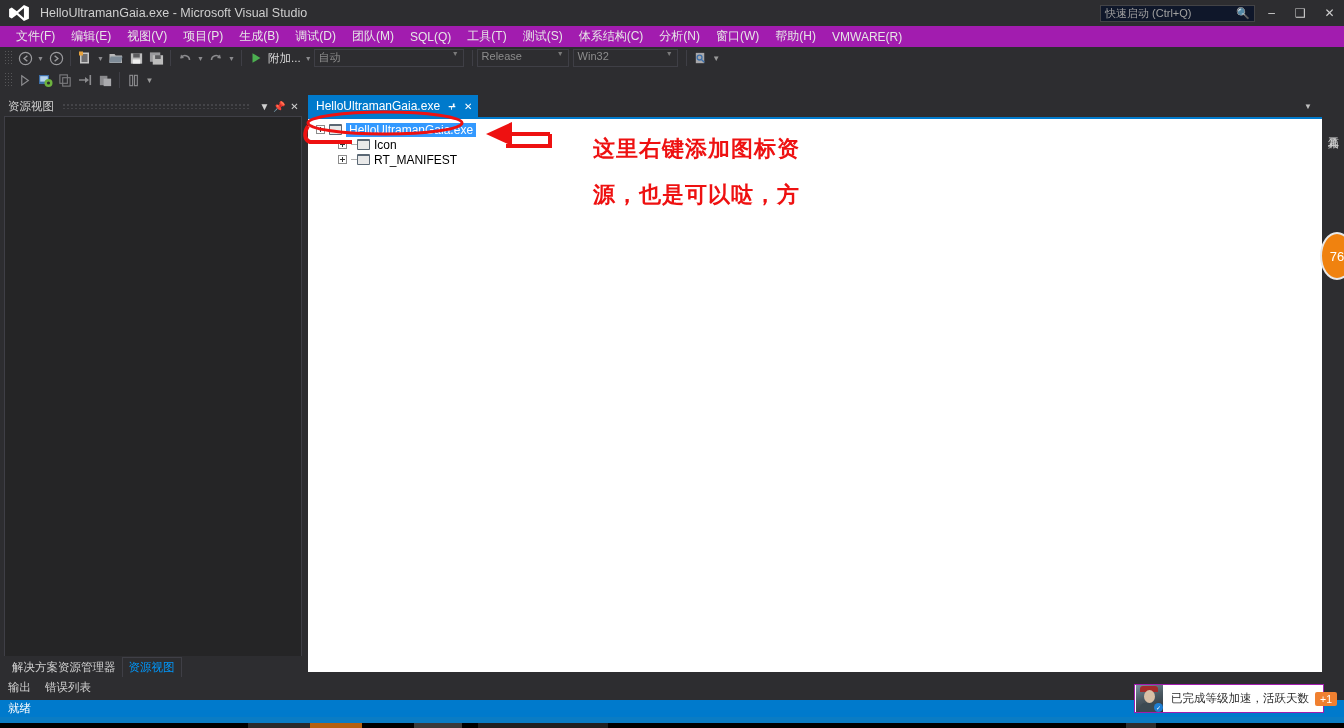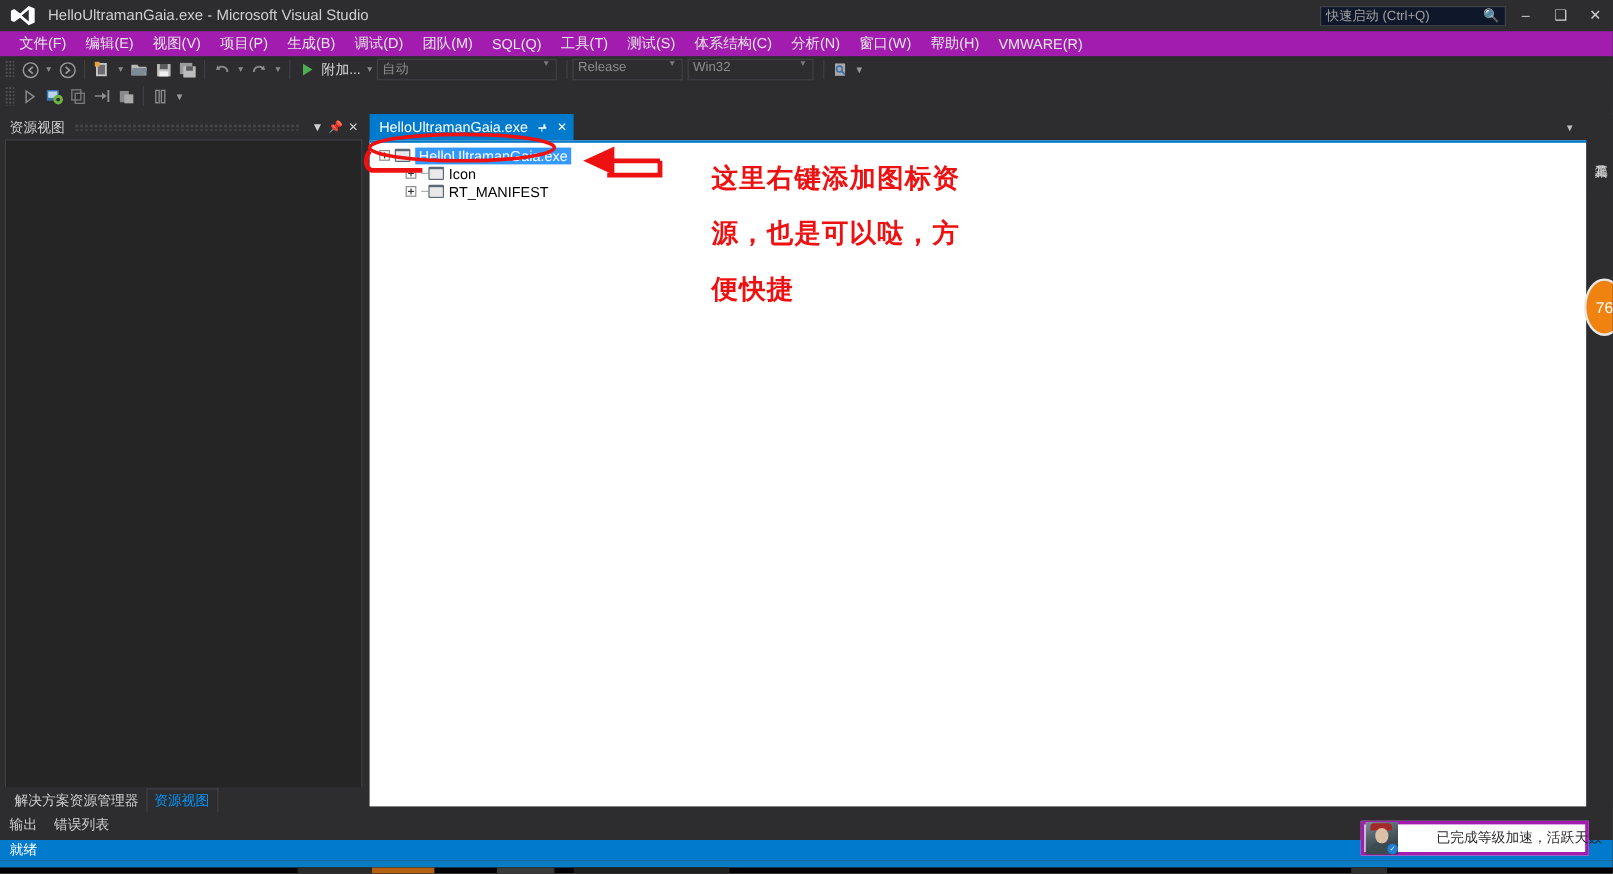--- a/index.html
+++ b/index.html
@@ -192,21 +192,21 @@
   
   .statusbar {
     position: absolute; left: 0; top: 700px; width: 1344px; height: 17px;
     background: #007acc; display: flex; align-items: center; padding-left: 8px;
   }
   .statusbar span { color: #ffffff; font-size: 11.5px; }
 
   
   .notif {
     position: absolute; left: 1134px; top: 684px; width: 190px; height: 29px;
-    background: #ffffff; border: 3px solid #a21caf; display: flex; align-items: center; gap: 24px;
+    background: #ffffff; border: 1px solid #a21caf; display: flex; align-items: center;
   }
   .notif-avatar {
     width: 27px; height: 27px; margin-left: 1px; flex: none; position: relative;
     background: linear-gradient(160deg,#7a8f9e 0%,#4c5a63 45%,#2b3137 100%);
     overflow: hidden;
   }
   .av-head {
     position: absolute; left: 8px; top: 5px; width: 11px; height: 13px;
     border-radius: 50%; background: #d9c0a6;
   }
@@ -487,21 +487,20 @@
     <ellipse cx="85" cy="15" rx="77" ry="11" fill="none" stroke="#ee1111" stroke-width="3"></ellipse>
     <path d="M8 18 C4 24, 4 32, 10 34 L52 34" fill="none" stroke="#ee1111" stroke-width="4"></path>
     <path d="M250 26 L196 26" fill="none" stroke="#ee1111" stroke-width="4"></path>
     <path d="M186 26 L212 14 L212 38 Z" fill="#ee1111"></path>
     <path d="M250 26 L250 38 L206 38" fill="none" stroke="#ee1111" stroke-width="4"></path>
   </svg>
 
   <div class="anno-text">
     <div>这里右键添加图标资</div>
     <div>源，也是可以哒，方</div>
-    <div>便快捷</div>
   </div>
 
   <div class="right-rail"></div>
   <div class="toolbox-tab">
     <span>工具箱</span>
   </div>
   <div class="badge76">
     <span>76</span>
   </div>
 

